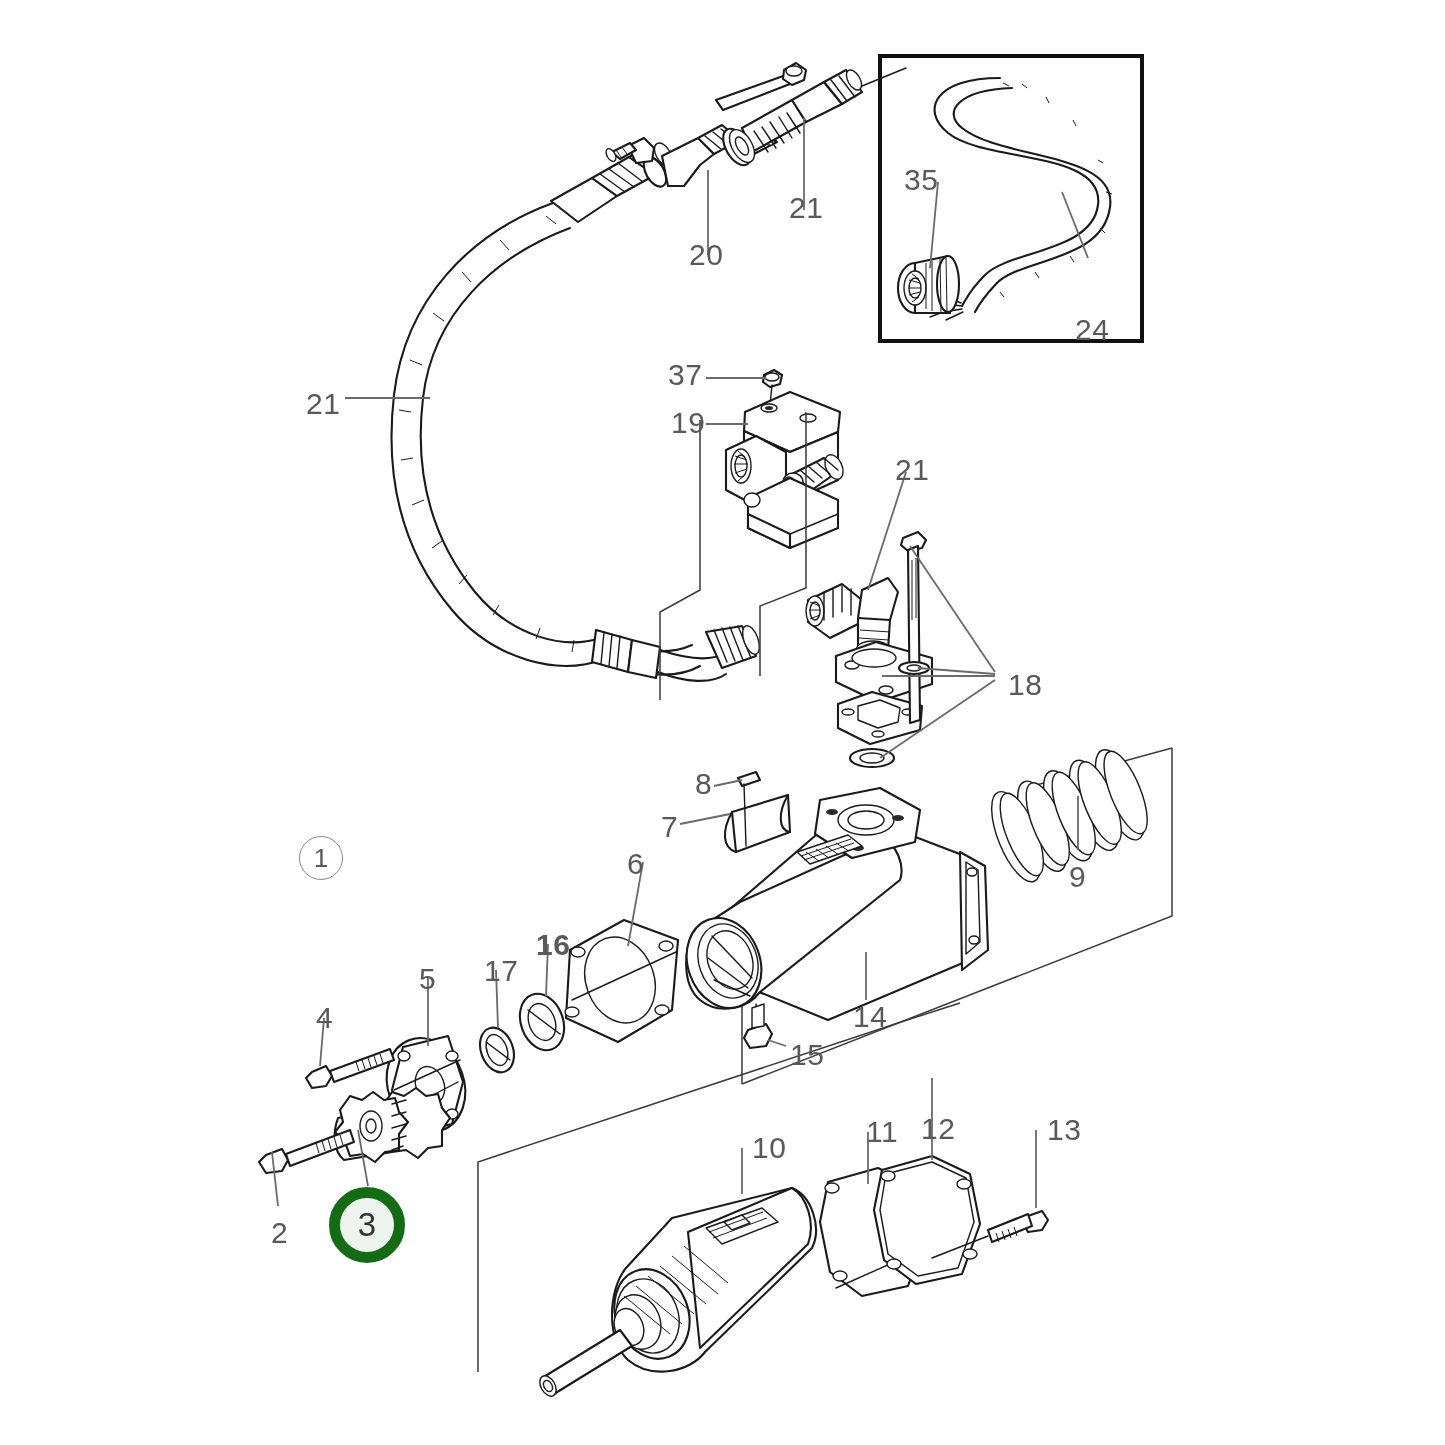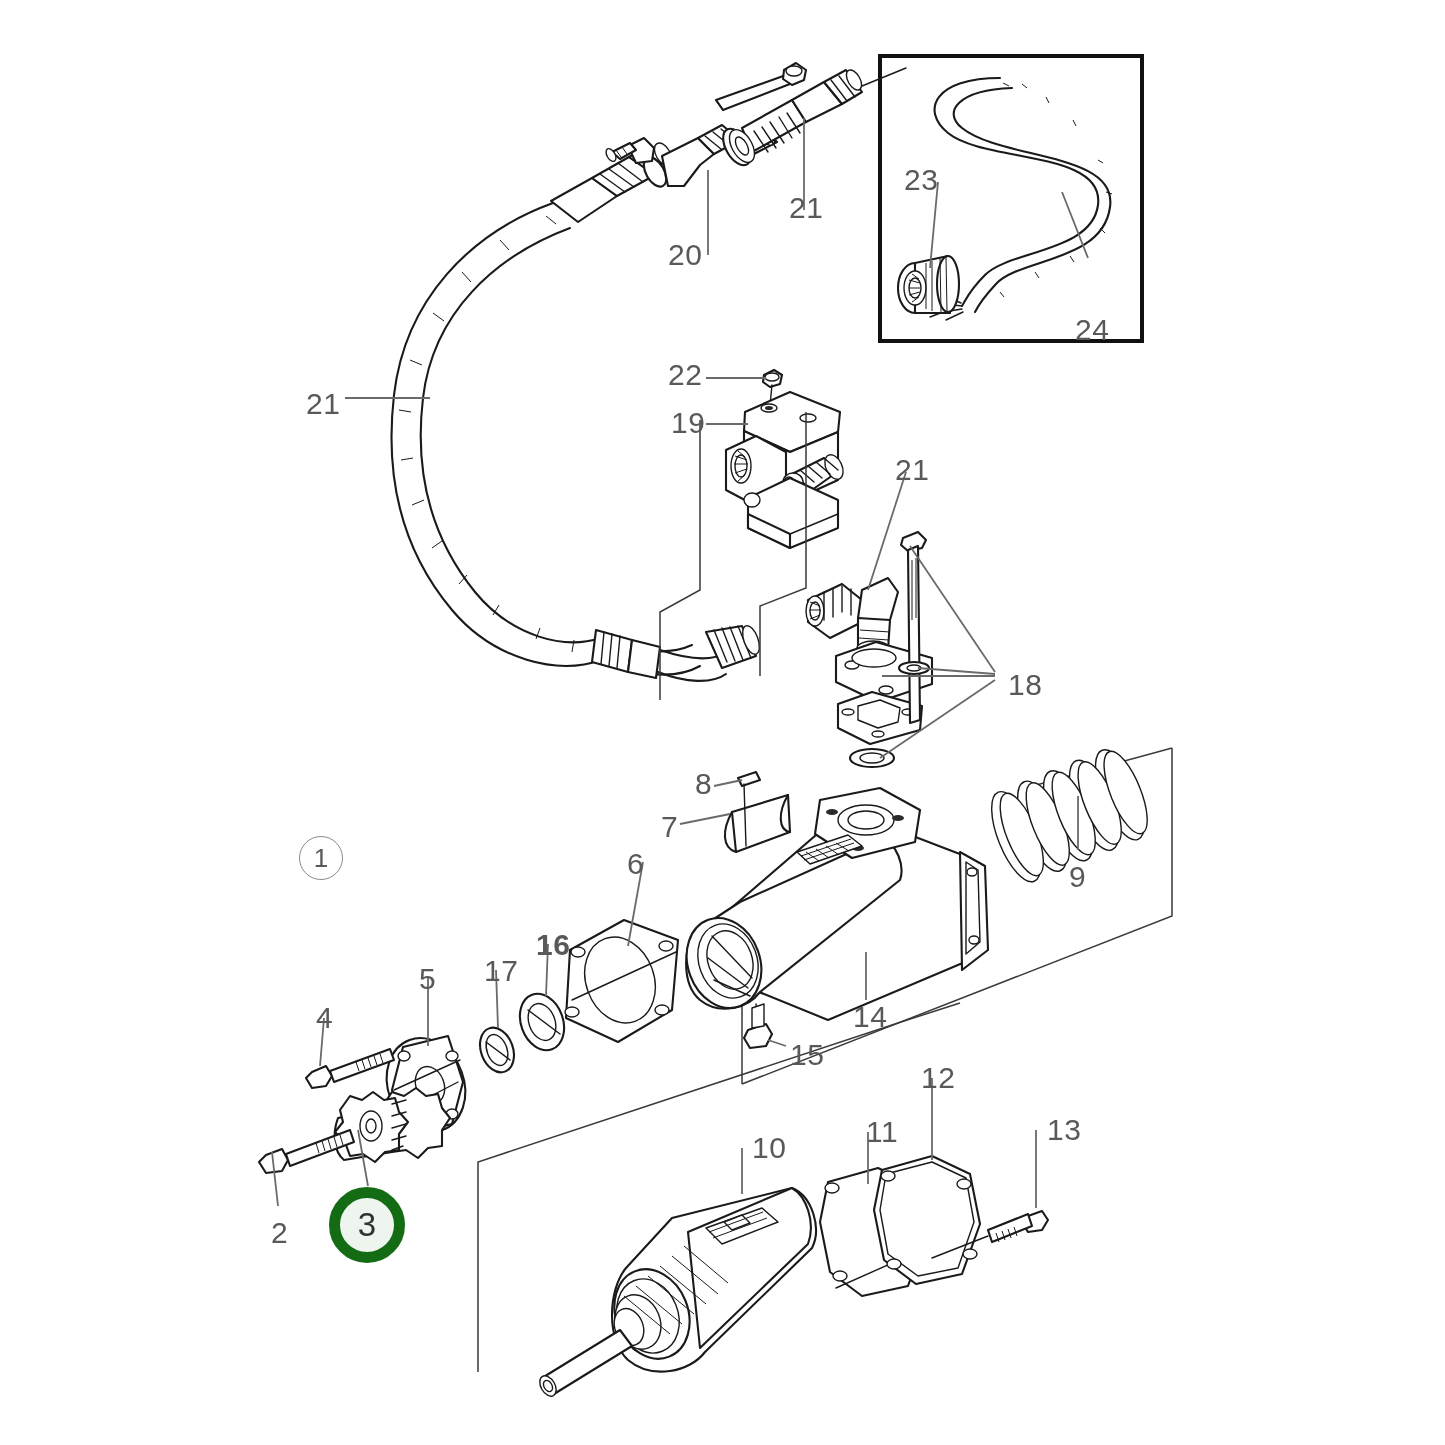--- a/index.html
+++ b/index.html
@@ -398,30 +398,30 @@
       <div class="lbl" style="left: 271px; top: 1218px;">2</div>
       <div class="hl" style="left: 329px; top: 1187px; width: 54px; height: 54px; border: 11px solid rgb(19, 107, 19); background: rgb(238, 245, 238);">3</div>
       <div class="lbl" style="left: 316px; top: 1003px;">4</div>
       <div class="lbl" style="left: 419px; top: 964px;">5</div>
       <div class="lbl" style="left: 627px; top: 849px;">6</div>
       <div class="lbl" style="left: 661px; top: 812px;">7</div>
       <div class="lbl" style="left: 695px; top: 769px;">8</div>
       <div class="lbl" style="left: 1069px; top: 862px;">9</div>
       <div class="lbl" style="left: 752px; top: 1133px;">10</div>
       <div class="lbl" style="left: 858px; top: 1117px; margin-left: 8px;">11</div>
-      <div class="lbl" style="left: 921px; top: 1063px; text-align: right;">12</div>
+      <div class="lbl" style="left: 921px; top: 1114px; text-align: right;">12</div>
       <div class="lbl" style="left: 1024px; top: 1115px; margin-left: 23px;">13</div>
       <div class="lbl" style="left: 853px; top: 1002px;">14</div>
       <div class="lbl" style="left: 790px; top: 1040px;">15</div>
       <div class="lbl" style="left: 536px; top: 930px; font-weight: bold;">16</div>
       <div class="lbl" style="left: 484px; top: 956px;">17</div>
       <div class="lbl" style="left: 1008px; top: 670px;">18</div>
       <div class="lbl" style="left: 671px; top: 408px; text-align: right;">19</div>
-      <div class="lbl" style="left: 668px; top: 240px;">20</div>
+      <div class="lbl" style="left: 689px; top: 240px;">20</div>
       <div class="lbl" style="left: 306px; top: 389px;">21</div>
       <div class="lbl" style="left: 789px; top: 193px;">21</div>
       <div class="lbl" style="left: 895px; top: 455px;">21</div>
-      <div class="lbl" style="left: 668px; top: 360px;">22</div>
-      <div class="lbl" style="left: 904px; top: 165px;">23</div>
+      <div class="lbl" style="left: 668px; top: 360px;">37</div>
+      <div class="lbl" style="left: 904px; top: 165px;">35</div>
       <div class="lbl" style="left: 1075px; top: 272px; margin-top: 43px;">24</div>
     </div>
 
 </div>
 
 </body></html>

